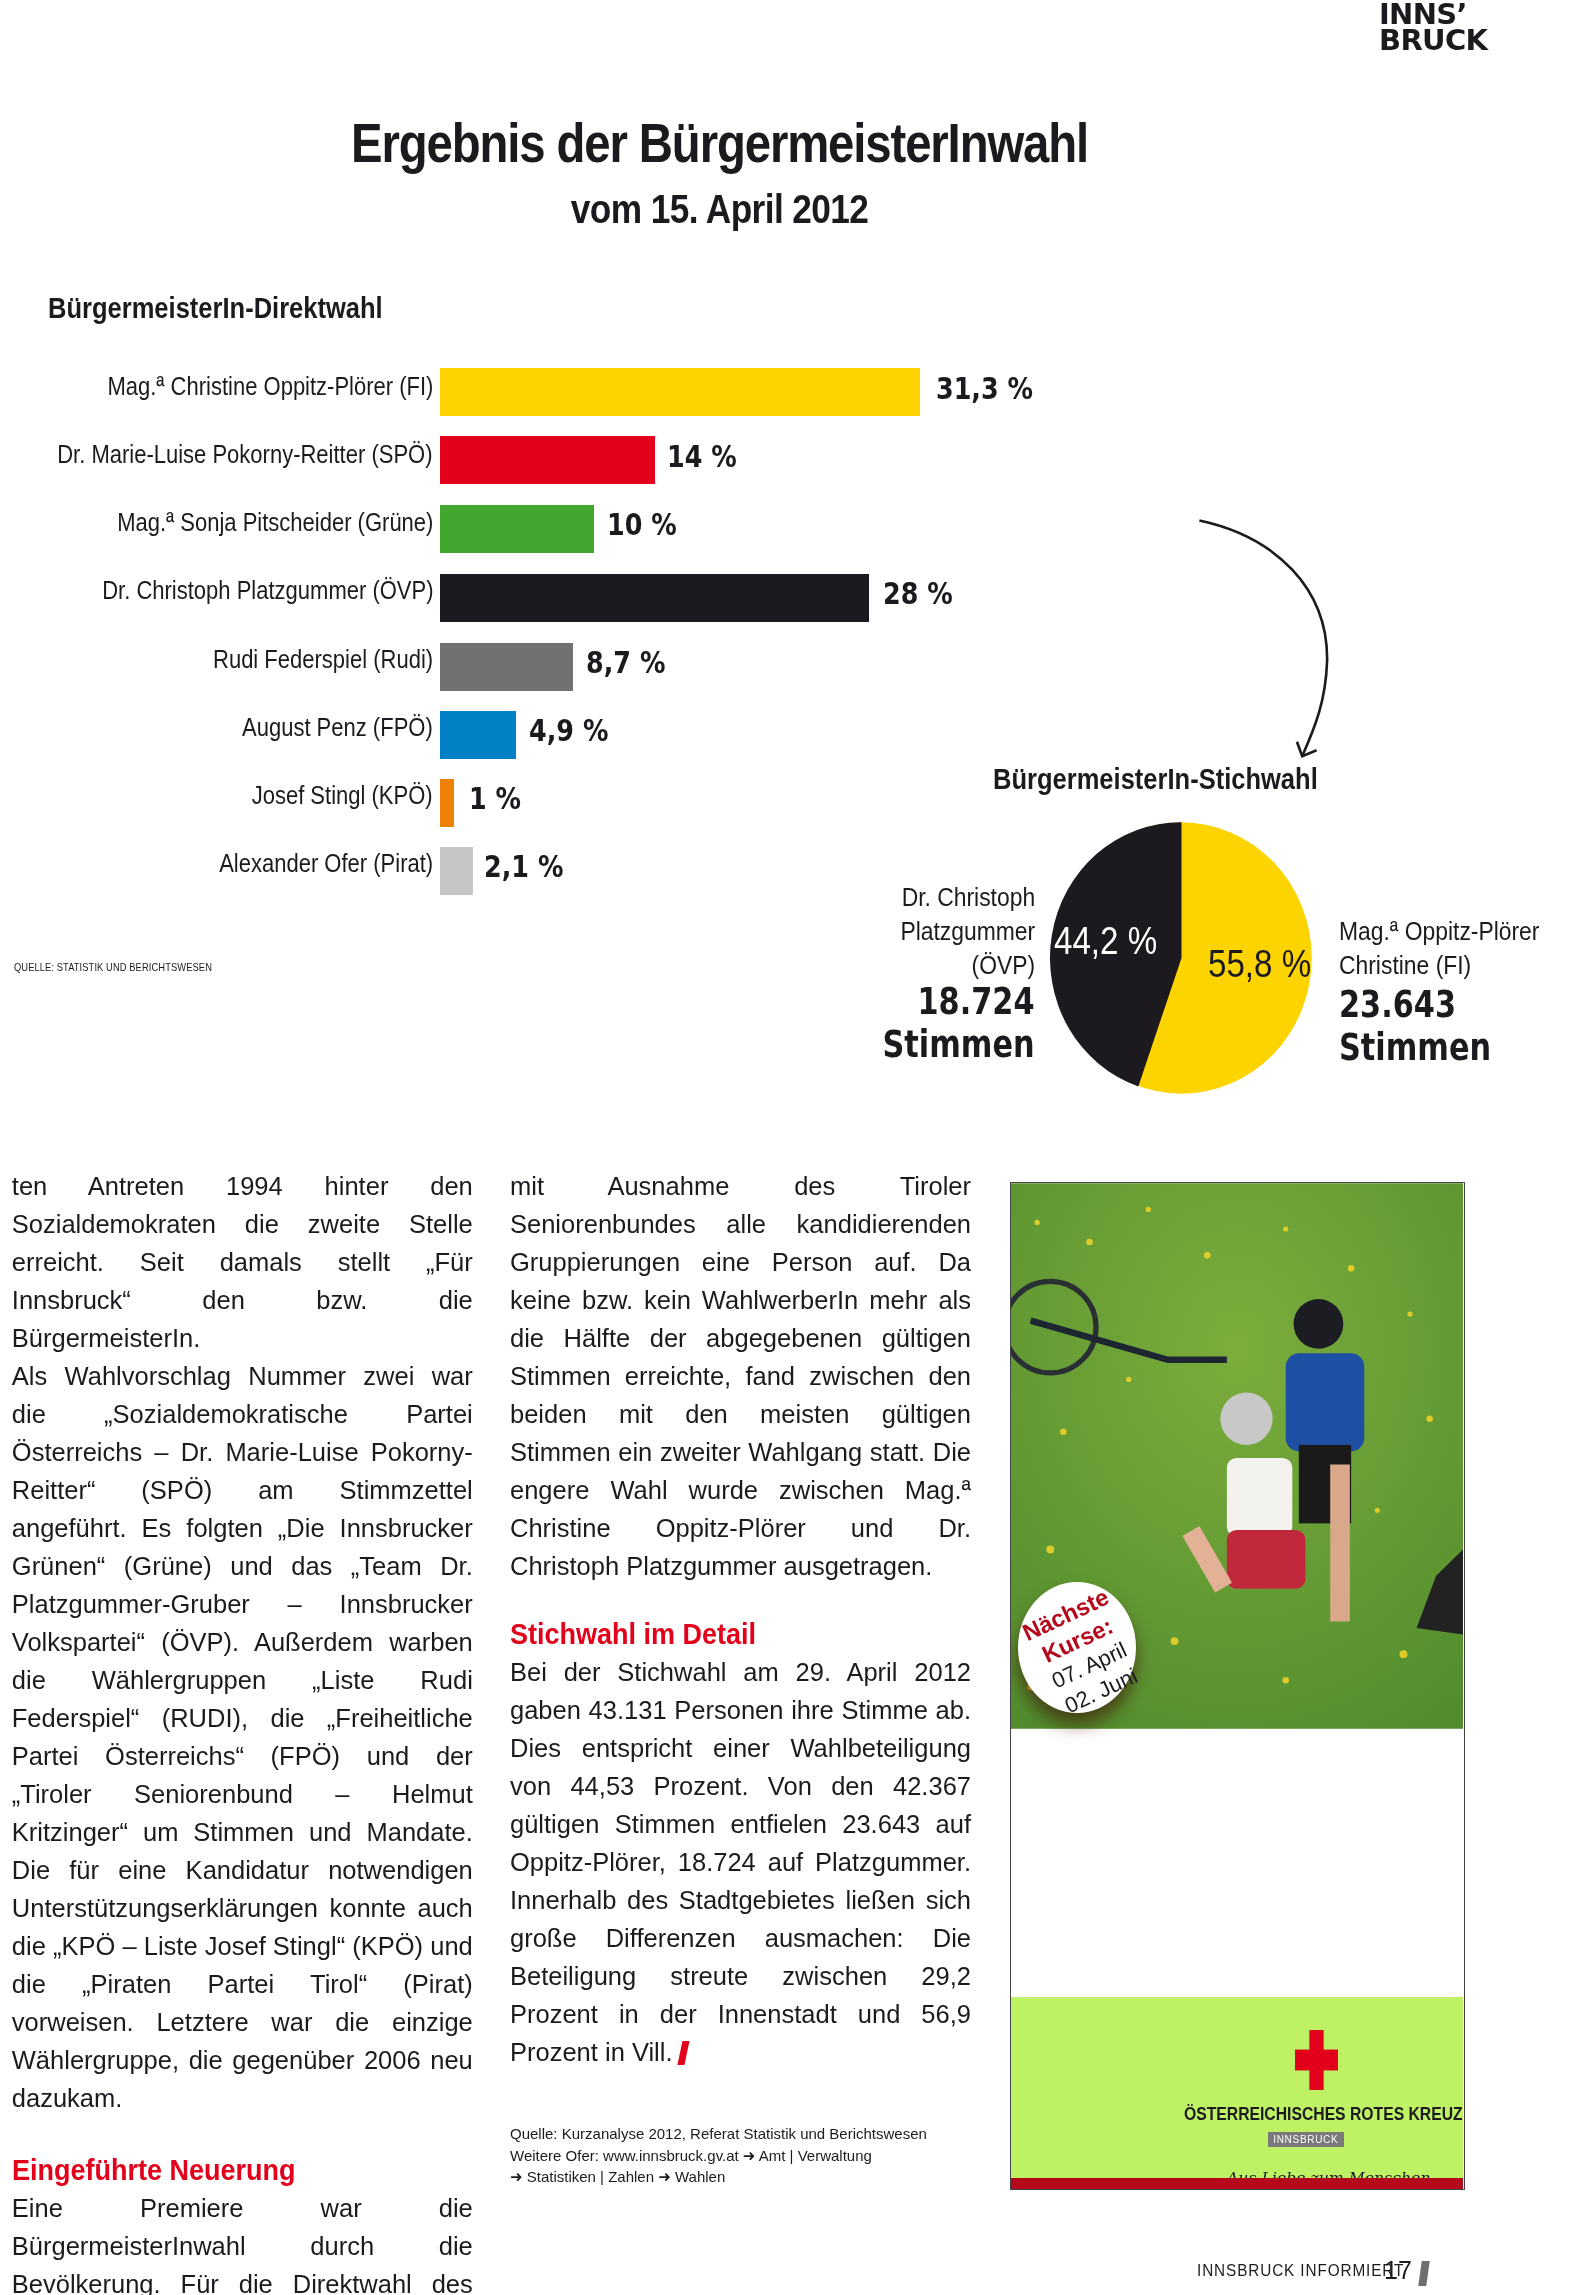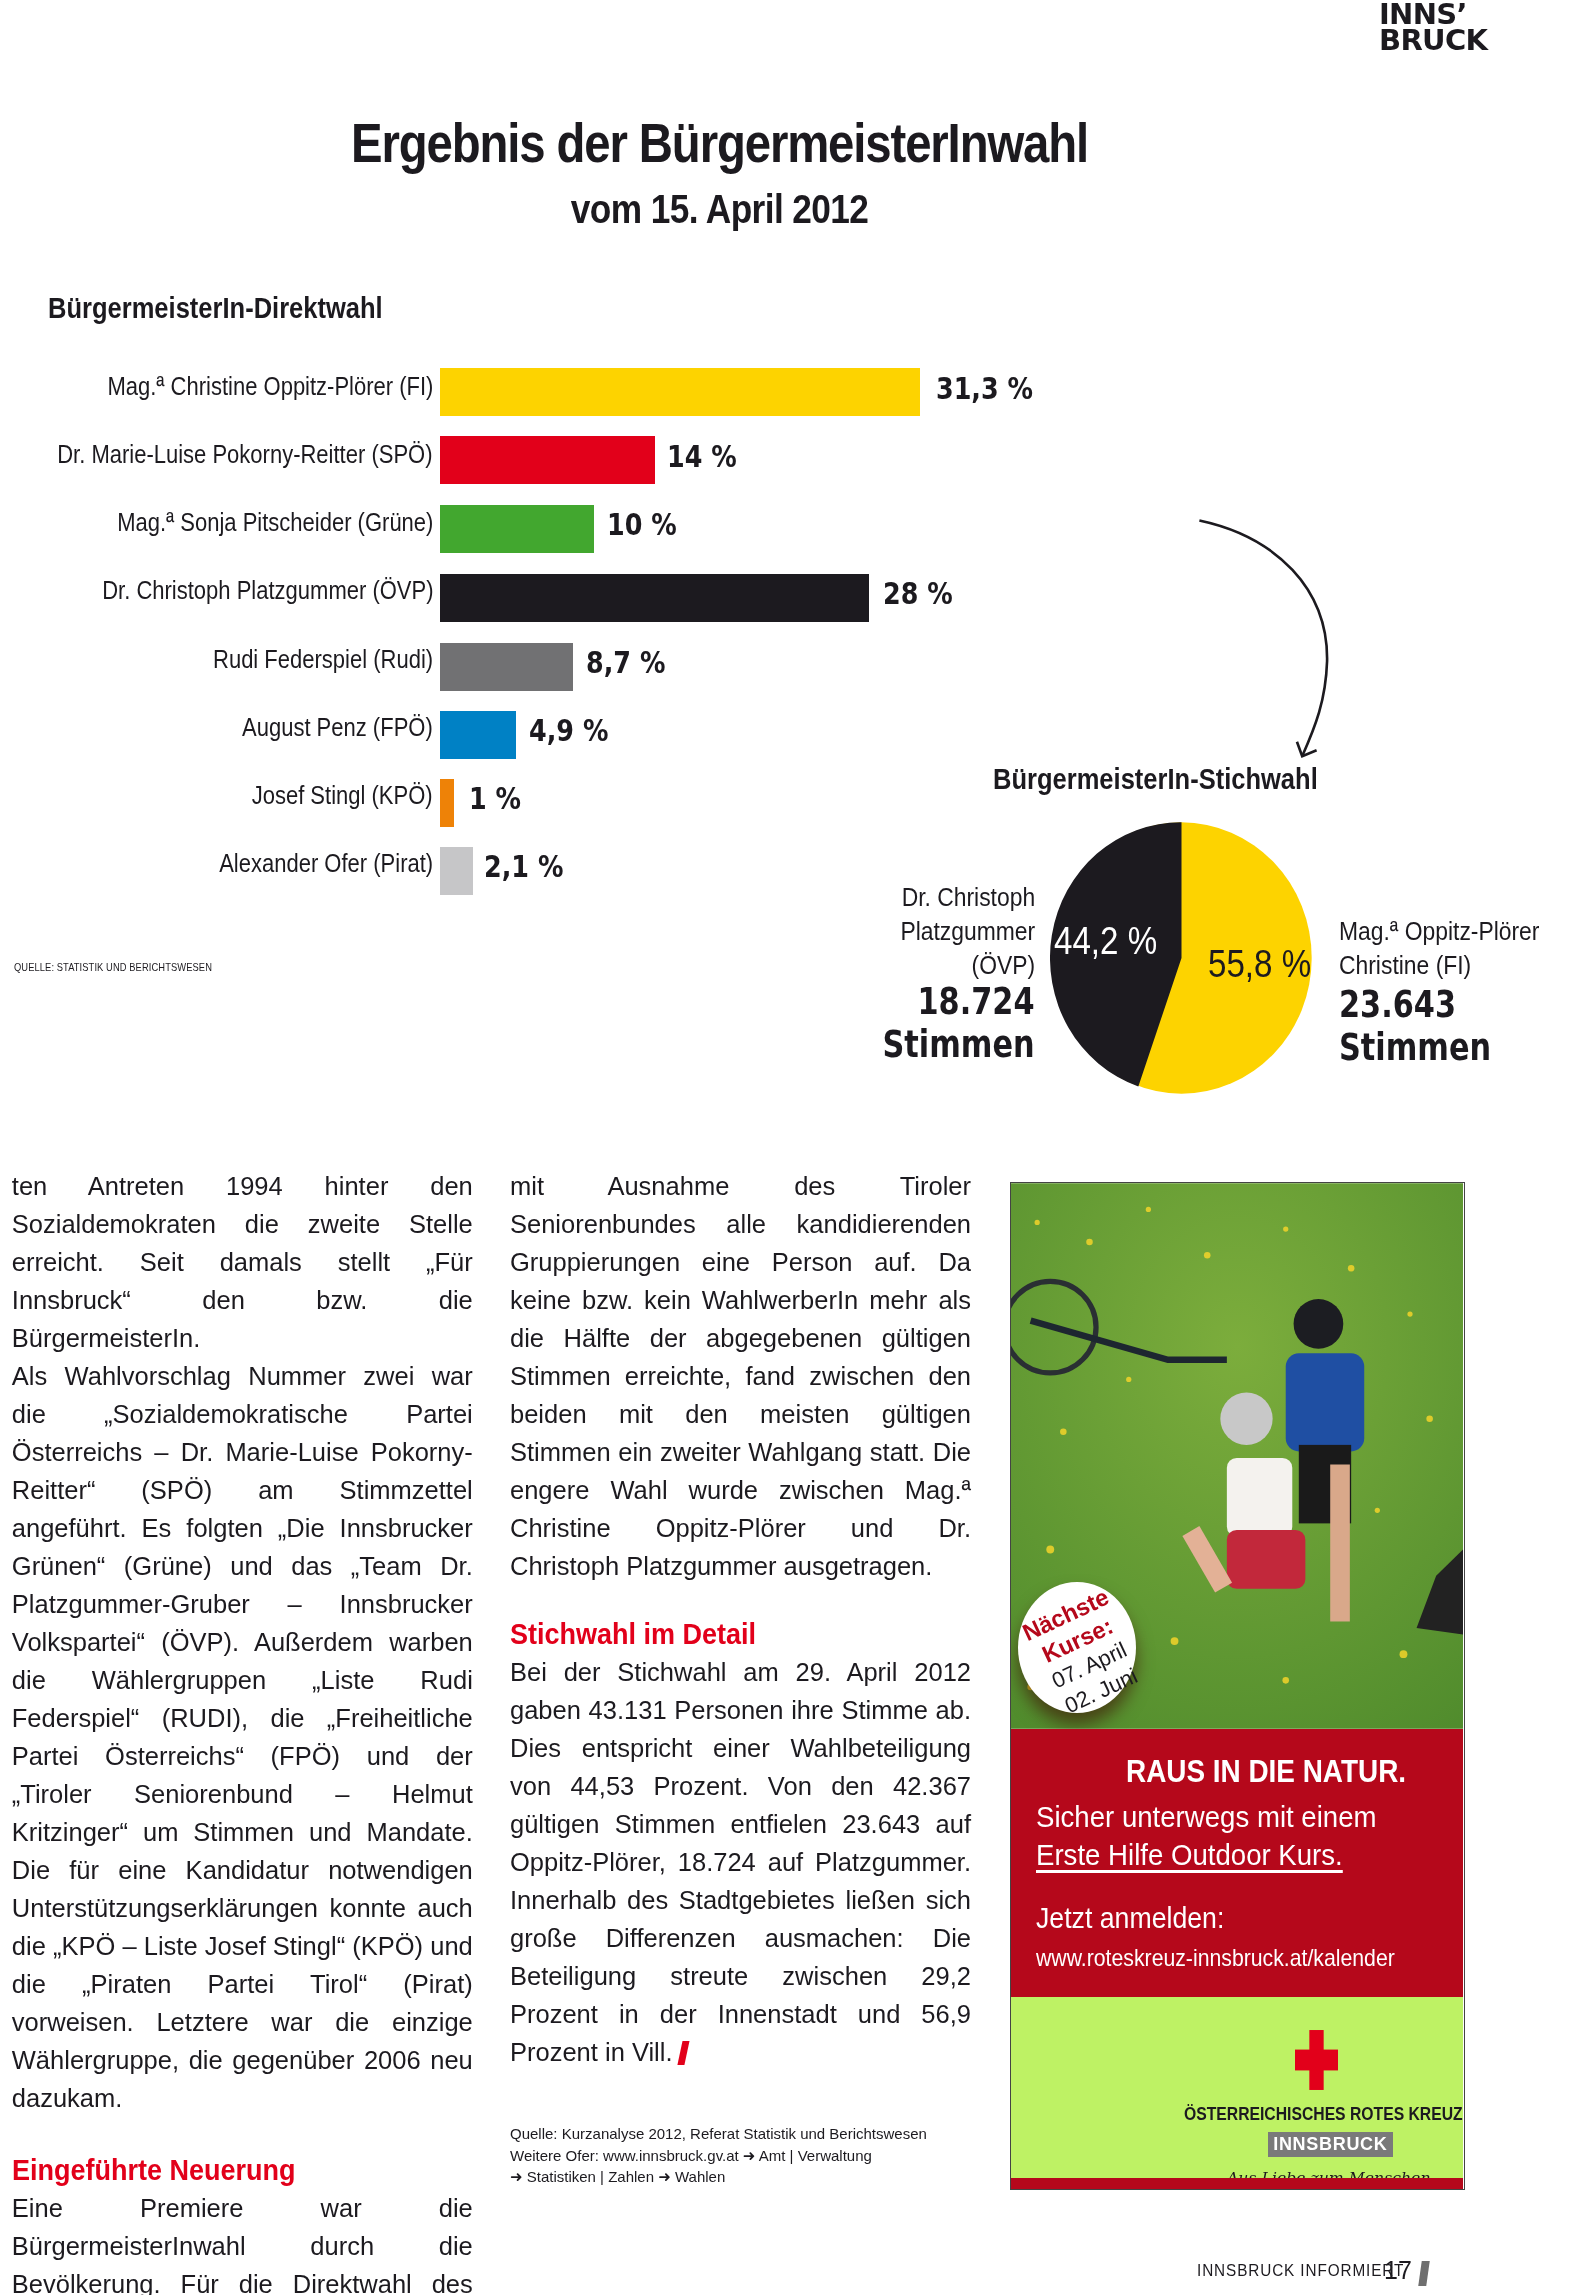--- a/index.html
+++ b/index.html
@@ -191,34 +191,27 @@
       <path d="M650 600 L 691 560 L 691 690 L 620 680 Z" fill="#222"></path>
     </svg>
   </div>
   <div class="abs badge"></div>
   <div class="abs badge-text">
     <div style="color:#b5081b; font-weight:bold; font-size:23.6px;">Nächste</div>
     <div style="color:#b5081b; font-weight:bold; font-size:23.6px;">Kurse:</div>
     <div style="color:#1c1a1f; font-size:22px;">07. April</div>
     <div style="color:#1c1a1f; font-size:22px;">02. Juni</div>
   </div>
-  <div class="abs ad-red">
-    <div class="abs" style="left:115px; top:25px; color:#fff; font-weight:bold; font-size:31px; white-space:nowrap; transform:scaleX(0.9); transform-origin:0 0;">RAUS IN DIE NATUR.</div>
-    <div class="abs" style="left:25px; top:71px; color:#fff; font-size:30px; white-space:nowrap; transform:scaleX(0.92); transform-origin:0 0;">Sicher unterwegs mit einem</div>
-    <div class="abs" style="left:25px; top:109px; color:#fff; font-size:30px; white-space:nowrap; text-decoration:underline; text-underline-offset:5.2px; transform:scaleX(0.92); transform-origin:0 0;">Erste Hilfe Outdoor Kurs.</div>
-    <div class="abs" style="left:25px; top:173px; color:#fff; font-size:29px; white-space:nowrap; transform:scaleX(0.92); transform-origin:0 0;">Jetzt anmelden:</div>
-    <div class="abs" style="left:25px; top:216px; color:#fff; font-size:23.6px; white-space:nowrap; transform:scaleX(0.9); transform-origin:0 0;">www.roteskreuz-innsbruck.at/kalender</div>
-  </div>
   <div class="abs ad-white">
     <svg class="abs" style="left:284px; top:33px;" width="43" height="60" viewBox="0 0 66 92">
       <rect x="22" y="0" width="22" height="92" fill="#e2001a"></rect>
       <rect x="0" y="30" width="66" height="32" fill="#e2001a"></rect>
     </svg>
     <div class="abs" style="left:173px; top:106px; width:281px; font-weight:bold; font-size:18.3px; color:#1c1a1f; white-space:nowrap; transform:scaleX(0.86); transform-origin:0 0;">ÖSTERREICHISCHES ROTES KREUZ</div>
-    <div class="abs" style="left:257px; top:135px; background:#7a7a7a; color:#fff; font-size:18px; padding:2px 5.2px; letter-spacing:0.7px;font-weight:bold;">INNSBRUCK</div>
+    <div class="abs" style="left:257px; top:135px; background:#7a7a7a; color:#fff; font-size:10px; padding:2px 5.2px; letter-spacing:0.7px;">INNSBRUCK</div>
     <div class="abs" style="left:216px; top:171px; font-style:italic; font-size:15.7px; color:#1c1a1f; white-space:nowrap; font-family:'DejaVu Serif',serif;">Aus Liebe zum Menschen.</div>
   </div>
   <div class="abs ad-bottom"></div>
 </div>
 
 <div class="abs footer">INNSBRUCK INFORMIERT</div>
 <div class="abs" style="left:1420px; top:2261px; width:7.9px; height:25px; background:#6f6f6f; transform:skewX(-8deg);"></div>
 <div class="abs page-num">17</div>
 
 

